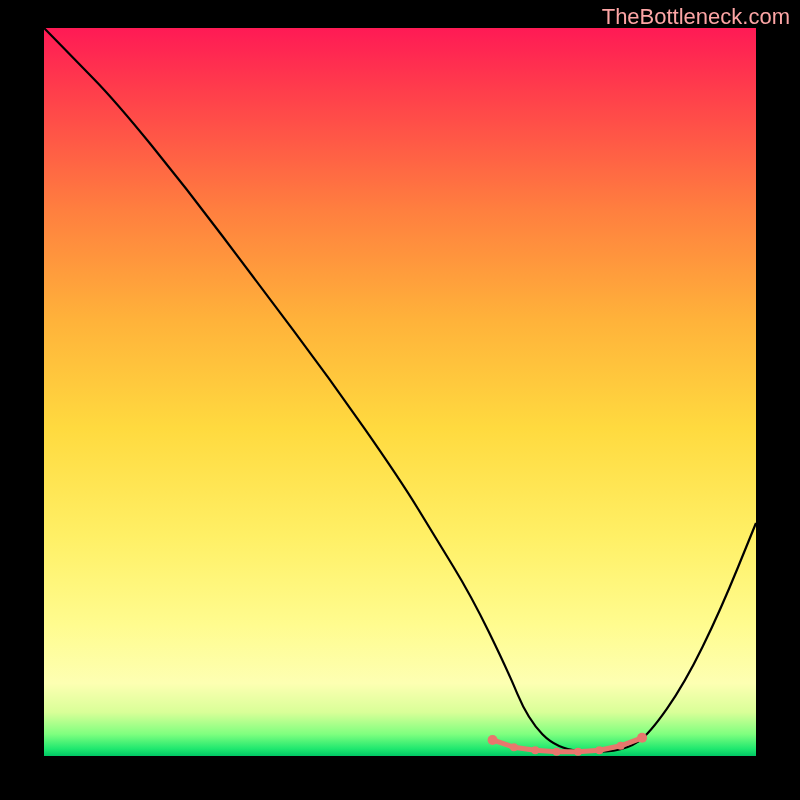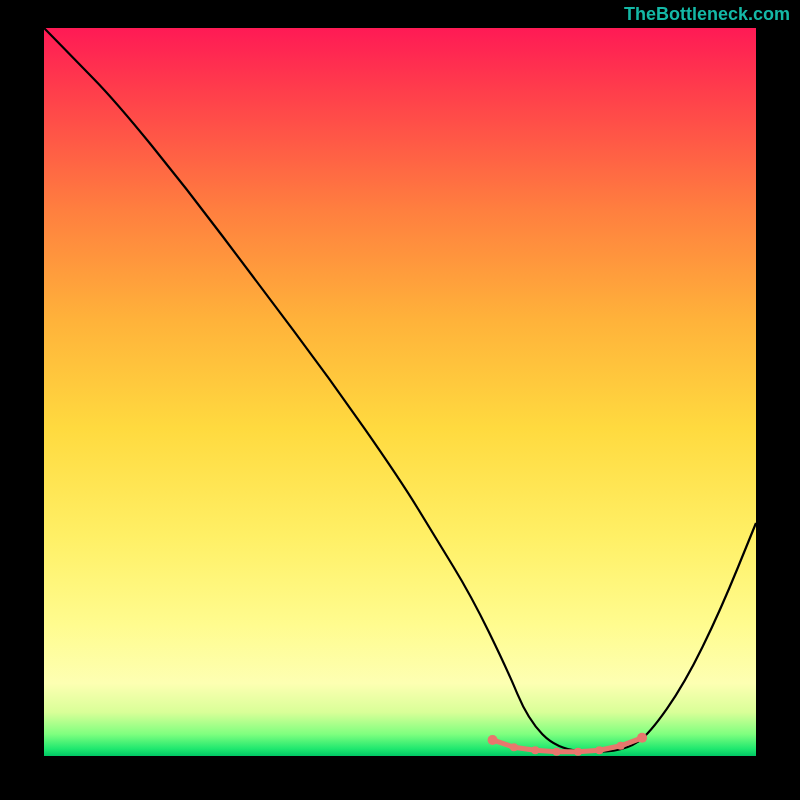--- a/index.html
+++ b/index.html
@@ -8,23 +8,23 @@
     background: #000;
     width: 800px;
     height: 800px;
     position: relative;
     font-family: Arial, sans-serif;
   }
   .watermark {
     position: absolute;
     top: 4px;
     right: 10px;
-    color: #14b8a6;
-    font-size: 18px;
-    font-weight: bold;
+    color: #fca5a5;
+    font-size: 22px;
+    font-weight: normal;
     z-index: 10;
   }
   .plot-area {
     position: absolute;
     left: 44px;
     top: 28px;
     width: 712px;
     height: 728px;
     overflow: hidden;
   }

